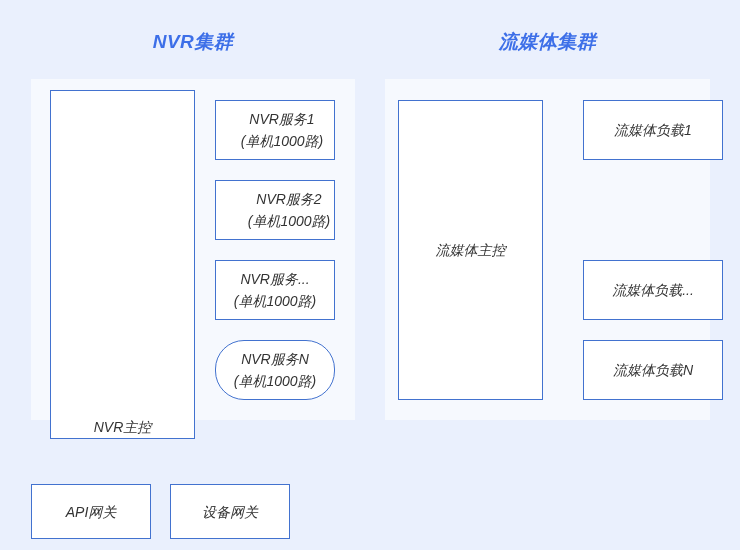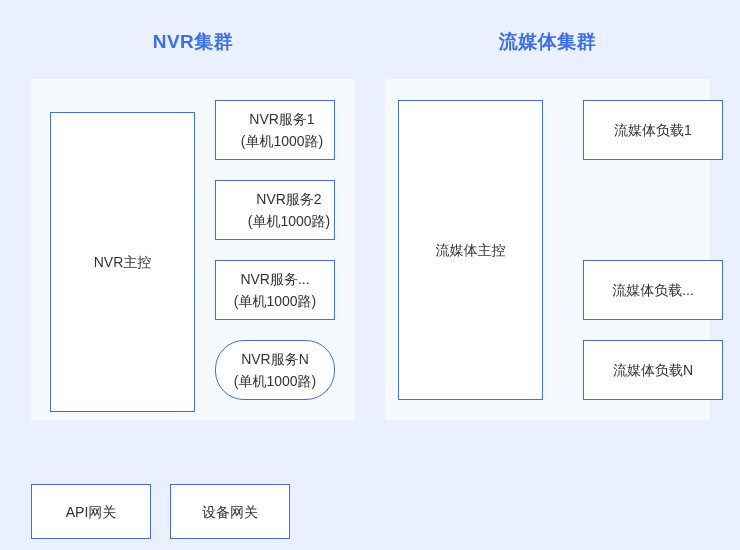--- a/index.html
+++ b/index.html
@@ -12,20 +12,21 @@
     background: #eaf0fd;
     font-family: "Liberation Sans", "DejaVu Sans", sans-serif;
     overflow: hidden;
     position: relative;
   }
   .canvas {
     position: absolute;
     left: 0; top: 0;
     width: 740px;
     height: 550px;
+    font-style: italic;
   }
 
   
   .cluster-title {
     position: absolute;
     font-size: 19px;
     font-weight: 700;
     color: #3d6fe8;
     letter-spacing: 0.5px;
     white-space: nowrap;
@@ -56,21 +57,21 @@
     font-size: 14px;
     line-height: 22px;
     text-align: center;
     white-space: nowrap;
   }
   .node-box .line2 {
     display: block;
   }
 
   
-  #box-nvr-master   { left: 50px;  top: 112px; width: 145px; height: 300px; }
+  #box-nvr-master   { left: 50px;  top: 90px; width: 145px; height: 349px; justify-content: flex-end; }
   #box-media-master { left: 398px; top: 100px; width: 145px; height: 300px; }
 
   
   .svc-box { left: 215px; width: 120px; height: 60px; }
   #svc-1 { top: 100px; padding-left: 14px; }
   #svc-2 { top: 180px; padding-left: 28px; }
   #svc-3 { top: 260px; }
   #svc-4 { top: 340px; border-radius: 29px; }
 
   

